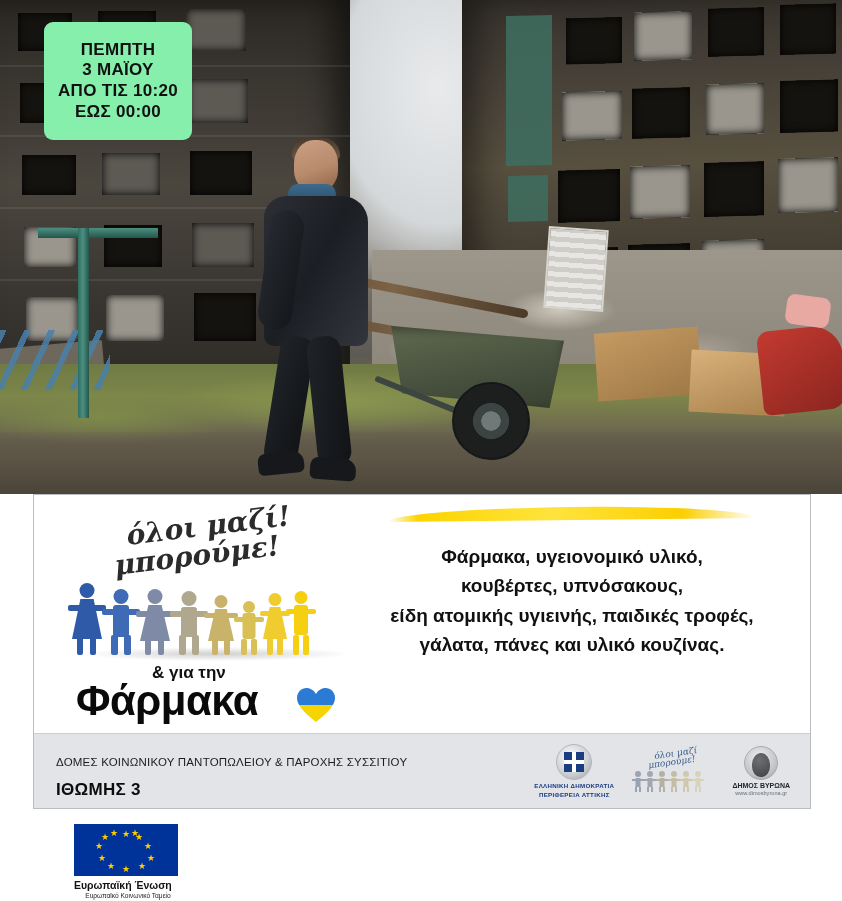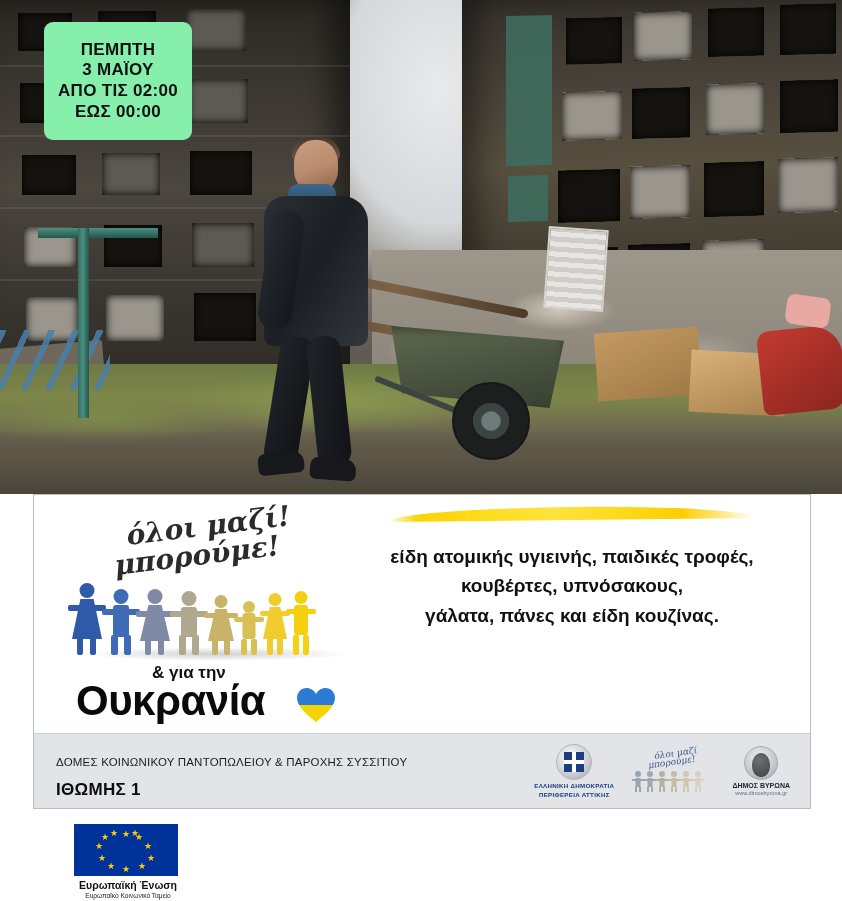--- a/index.html
+++ b/index.html
@@ -202,21 +202,21 @@
   .byron-face{position:absolute;left:7px;top:6px;width:18px;height:24px;border-radius:50% 50% 45% 45%;
     background:radial-gradient(circle at 40% 30%,#6d6f72,#3f4143);}
   .byron-t1{font-size:7px;color:#22262b;font-weight:700;margin-top:2px;white-space:nowrap;}
   .byron-t2{font-size:5.6px;color:#6a6f75;margin-top:1px;white-space:nowrap;}
 
   
   .footer{position:absolute;left:0;top:812px;width:842px;height:89px;background:#fff;}
   .eu{position:absolute;left:74px;top:12px;width:108px;}
   .eu-flag{width:104px;height:52px;background:#003399;position:relative;}
   .eu-star{position:absolute;color:#ffcc00;font-size:9px;line-height:9px;}
-  .eu-t1{font-size:10.5px;font-weight:800;color:#111;text-align:center;margin-top:3px;white-space:nowrap;}
+  .eu-t1{font-size:10.5px;font-weight:800;color:#111;text-align:left;margin-top:3px;white-space:nowrap;}
   .eu-t2{font-size:6.6px;color:#222;text-align:center;margin-top:1px;white-space:nowrap;}
 </style>
 </head>
 <body>
 
 <div class="poster">
 
   <div class="photo">
     <div class="photo-sky"></div>
 
@@ -291,21 +291,21 @@
       <div class="arm"></div>
       <div class="leg a"></div>
       <div class="leg b"></div>
       <div class="boot a"></div>
       <div class="boot b"></div>
     </div>
 
     <div class="badge">
       <div>ΠΕΜΠΤΗ</div>
       <div>3 ΜΑΪΟΥ</div>
-      <div>ΑΠΟ ΤΙΣ 02:00</div>
+      <div>ΑΠΟ ΤΙΣ 10:20</div>
       <div>ΕΩΣ 00:00</div>
     </div>
   </div>
 
   <div class="panel">
     <div class="panel-top">
 
       <div class="logo-col">
         <div class="hand1">όλοι μαζί!</div>
         <div class="hand2">μπορούμε!</div>
@@ -372,50 +372,51 @@
           <div class="person" style="left:222px;width:30px;height:64px">
             <div class="p-head" style="top:0;width:13px;height:13px;background:#f5cf10"></div>
             <div class="p-body" style="top:14px;width:14px;height:30px;background:#f5cf10"></div>
             <div class="p-arms" style="top:18px;width:30px;height:5px;background:#f5cf10"></div>
             <div class="p-legL" style="left:7px;top:44px;width:6px;height:20px;background:#f5cf10"></div>
             <div class="p-legR" style="left:17px;top:44px;width:6px;height:20px;background:#f5cf10"></div>
           </div>
         </div>
 
         <div class="amp">&amp; για την</div>
-        <div class="ukr">Ουκρανία</div>
+        <div class="ukr">Φάρμακα</div>
         <div class="heart">
           <svg viewBox="0 0 40 36" width="40" height="36" aria-hidden="true">
             <defs>
               <clipPath id="hclip">
                 <path d="M20 35 C6 24 1 17 1 11 C1 5 5.5 1 10.5 1 C14.5 1 18 3.5 20 7 C22 3.5 25.5 1 29.5 1 C34.5 1 39 5 39 11 C39 17 34 24 20 35 Z"></path>
               </clipPath>
             </defs>
             <g clip-path="url(#hclip)">
               <rect x="0" y="0" width="40" height="18" fill="#2b7bd4"></rect>
               <rect x="0" y="18" width="40" height="18" fill="#f5d400"></rect>
             </g>
           </svg>
         </div>
       </div>
 
       <div class="text-col">
         <div class="brush"></div>
         <div class="sub">
+          <div>Φάρμακα, υγειονομικό υλικό,</div>
+          <div>κουβέρτες, υπνόσακους,</div>
           <div>είδη ατομικής υγιεινής, παιδικές τροφές,</div>
-          <div>κουβέρτες, υπνόσακους,</div>
-          <div>γάλατα, πάνες και είδη κουζίνας.</div>
+          <div>γάλατα, πάνες και υλικό κουζίνας.</div>
         </div>
       </div>
     </div>
 
     <div class="strip">
       <div class="strip-left">
         <div class="strip-title">ΔΟΜΕΣ ΚΟΙΝΩΝΙΚΟΥ ΠΑΝΤΟΠΩΛΕΙΟΥ &amp; ΠΑΡΟΧΗΣ ΣΥΣΣΙΤΙΟΥ</div>
-        <div class="strip-addr">ΙΘΩΜΗΣ 1</div>
+        <div class="strip-addr">ΙΘΩΜΗΣ 3</div>
       </div>
 
       <div class="strip-logos">
 
         <div class="gr-logo">
           <div class="gr-emblem">
             <div class="gr-cross"></div>
           </div>
           <div class="gr-t1">ΕΛΛΗΝΙΚΗ ΔΗΜΟΚΡΑΤΙΑ</div>
           <div class="gr-t2">ΠΕΡΙΦΕΡΕΙΑ ΑΤΤΙΚΗΣ</div>

